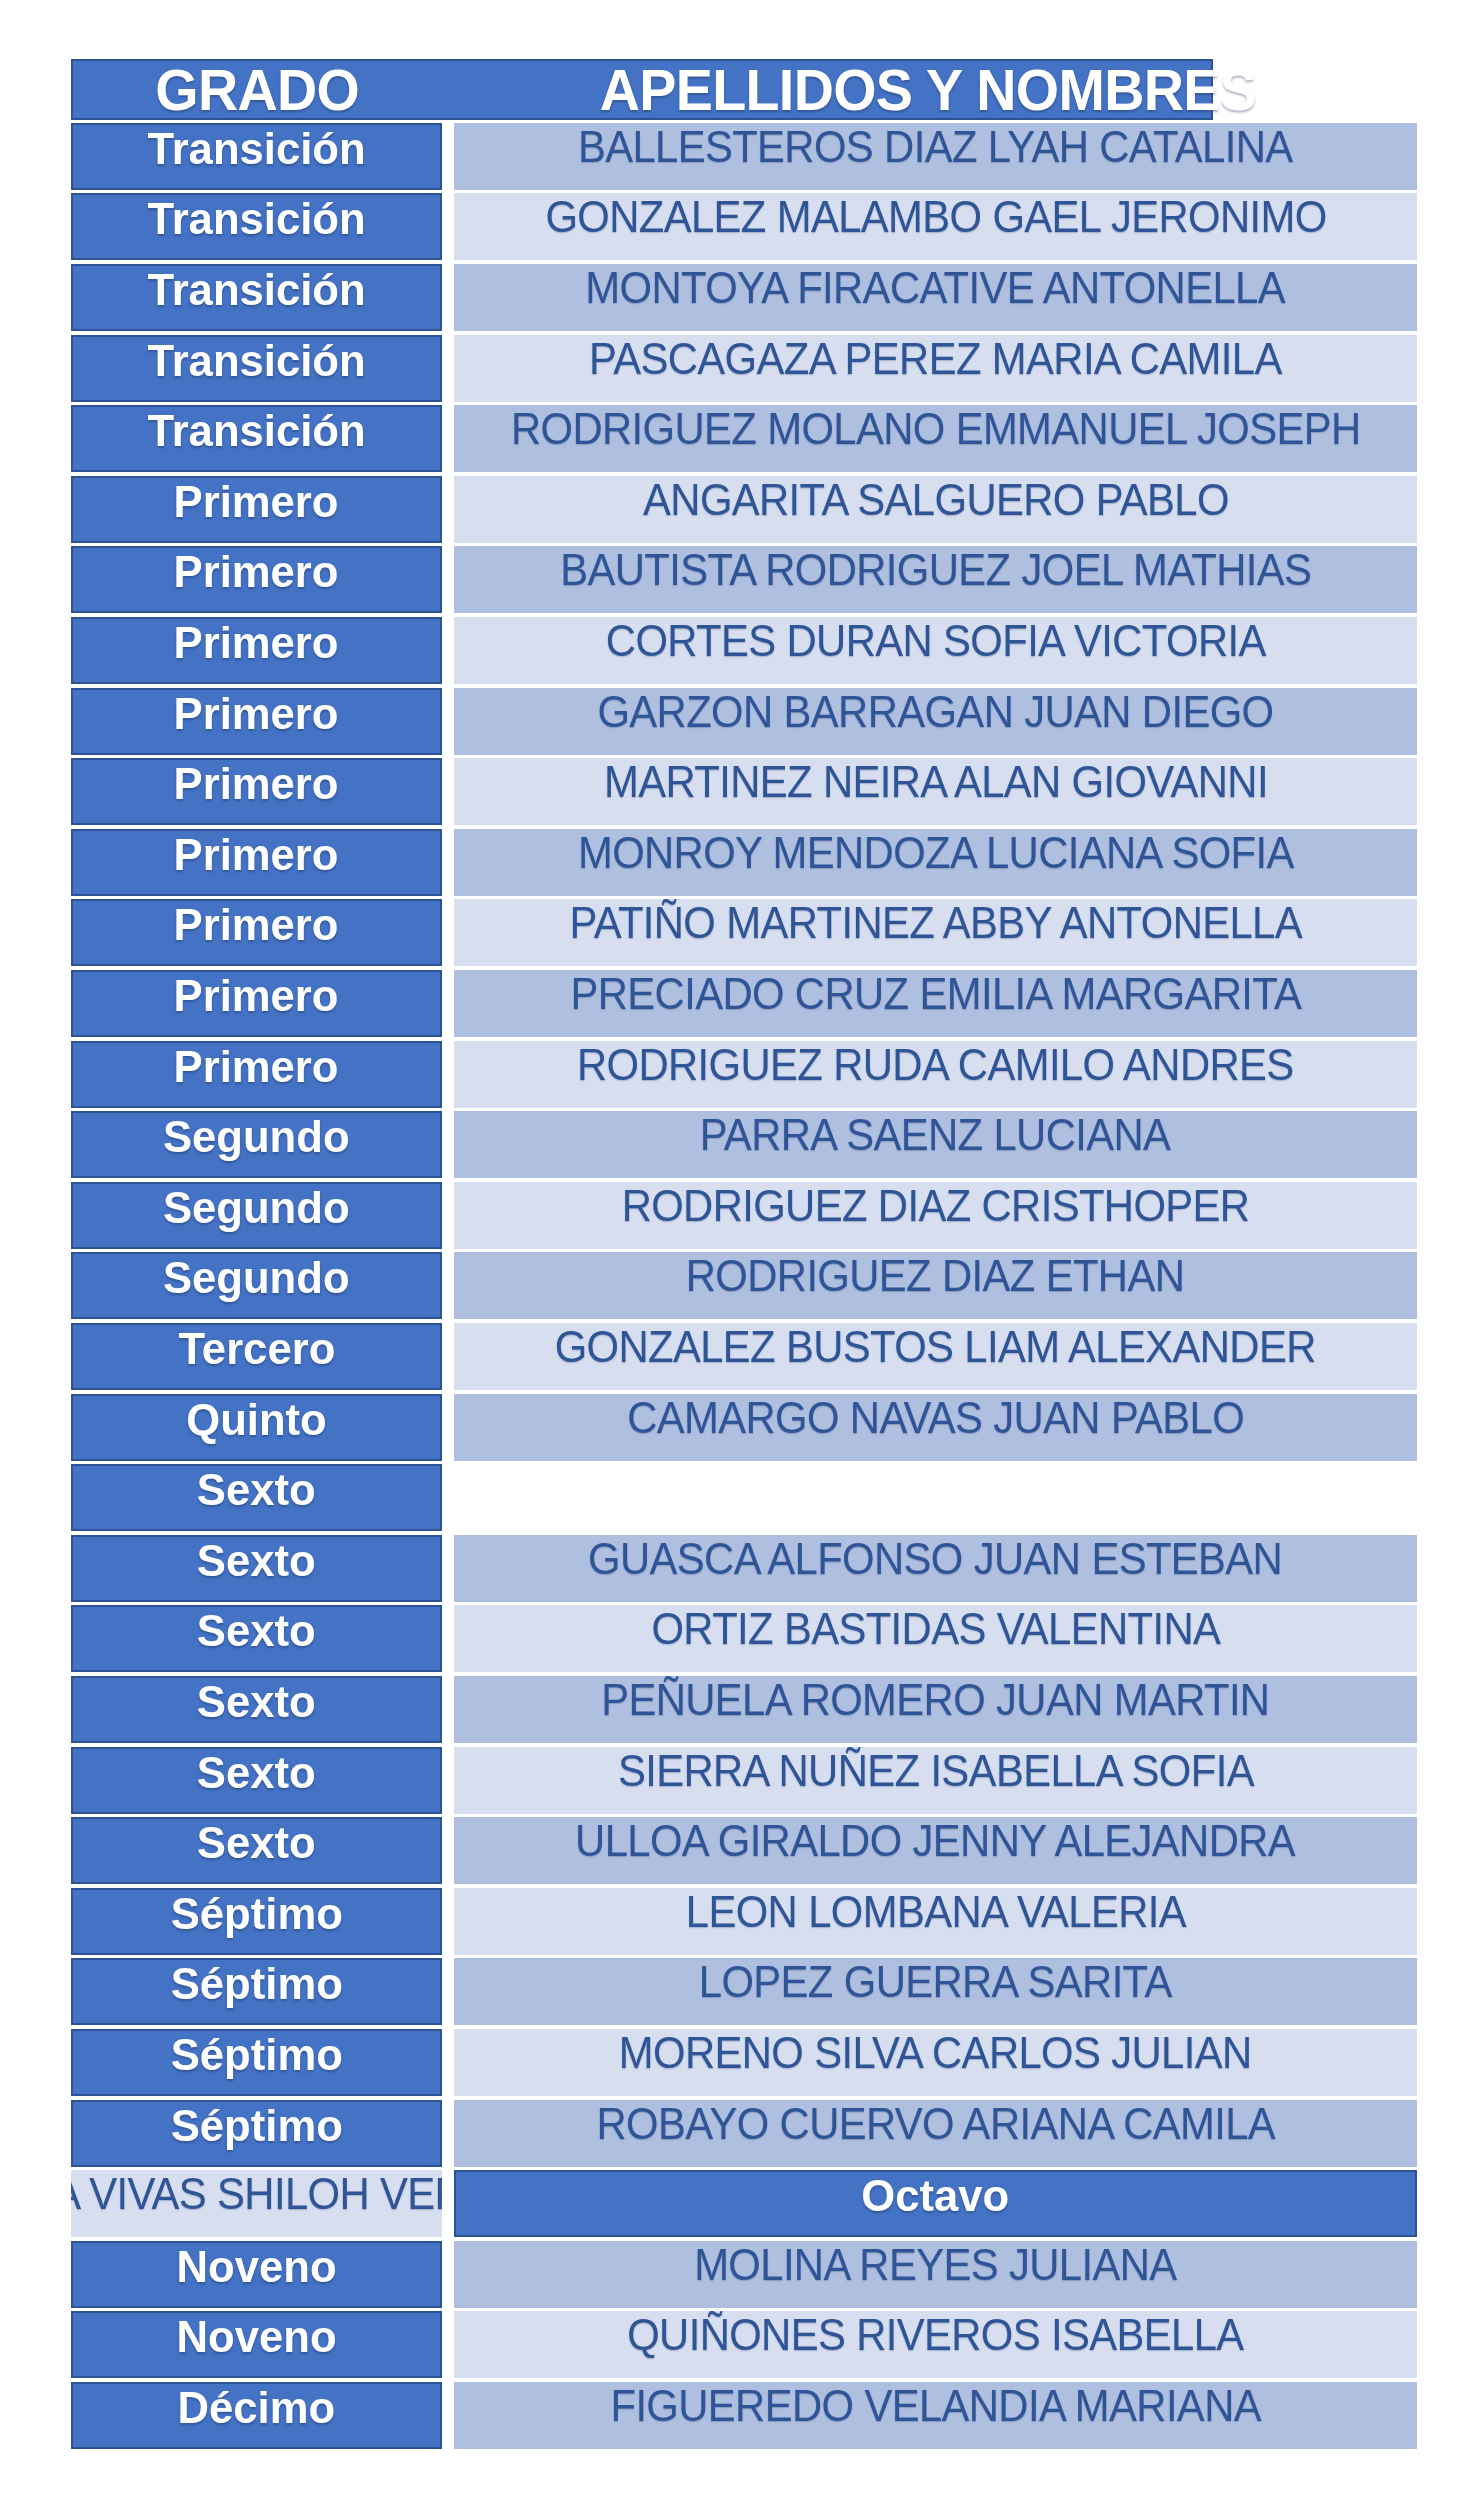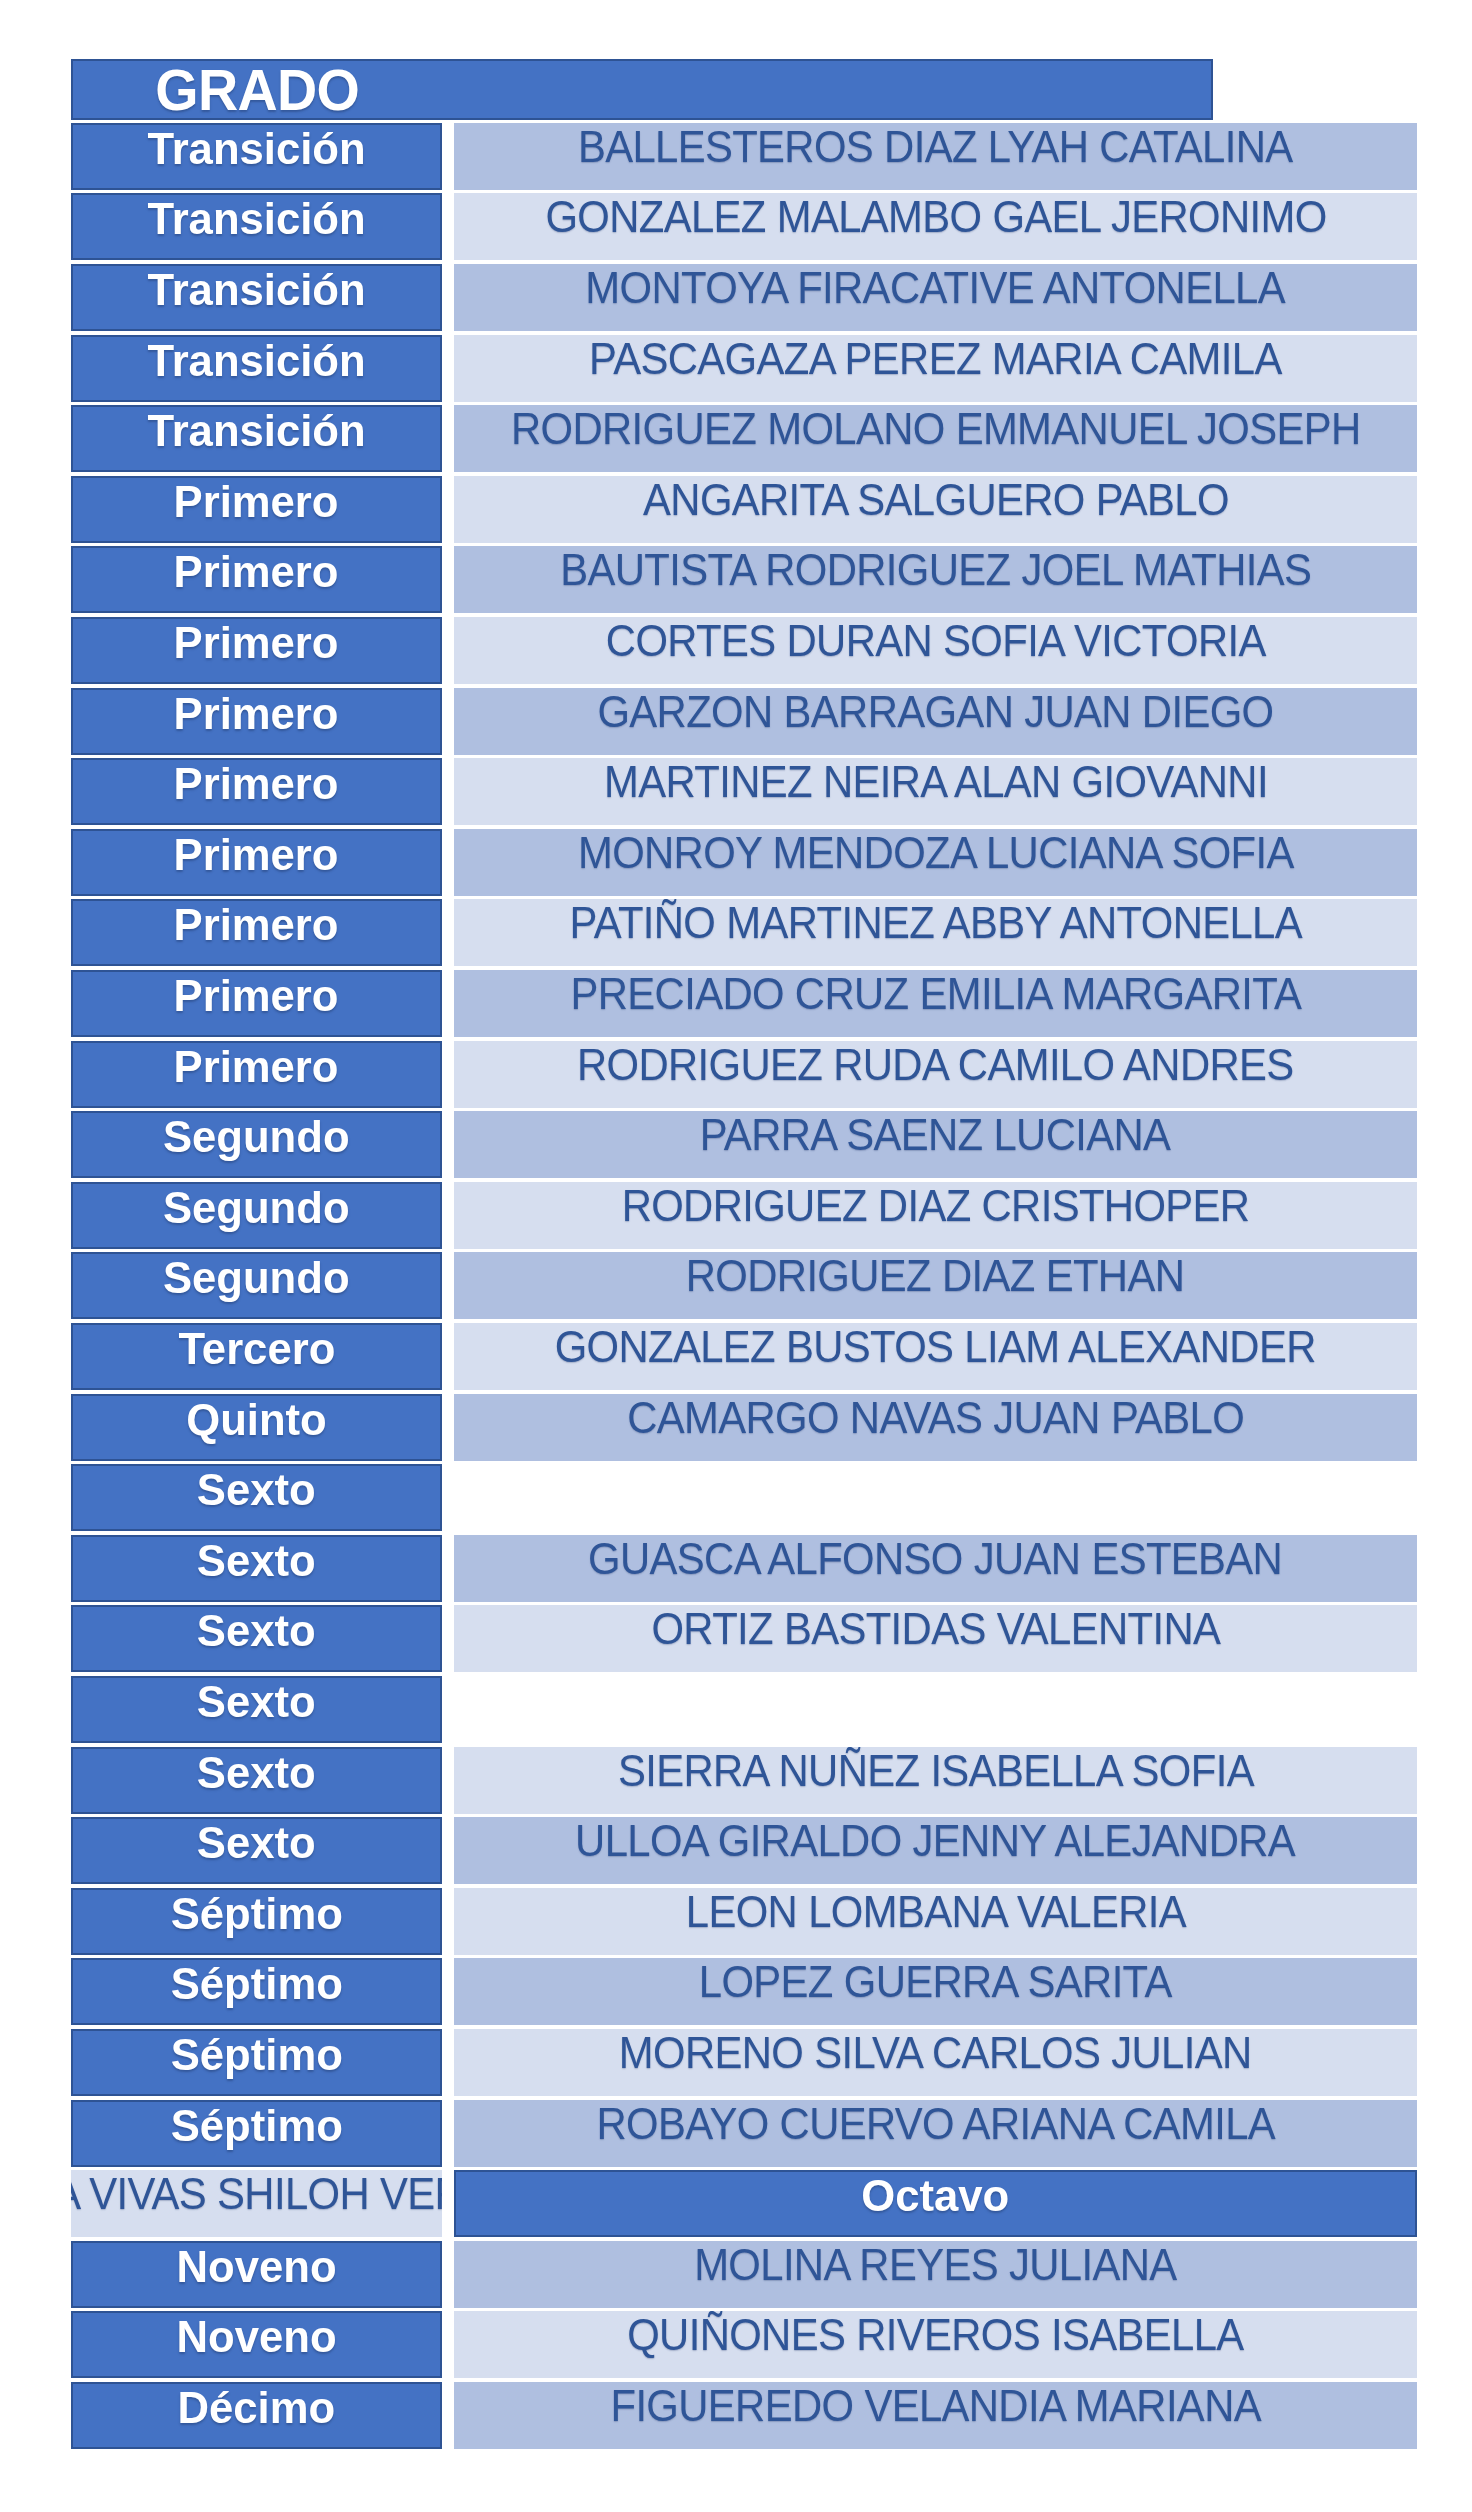--- a/index.html
+++ b/index.html
@@ -89,20 +89,23 @@
 </head>
 <body>
 
 <div class="page">
   <div class="grades-table">
 
     <div class="thead">
       <div class="hcell">
         <span class="htext">GRADO</span>
       </div>
+      <div class="hcell">
+        <span class="htext">APELLIDOS Y NOMBRES</span>
+      </div>
     </div>
 
     <div class="tbody">
 
         <div class="trow">
           <div class="cell gcell">
             <span class="gtext">Transición</span>
           </div>
           <div class="cell ncell">
             <span class="ntext">BALLESTEROS DIAZ LYAH CATALINA</span>
@@ -291,20 +294,23 @@
             <span class="gtext">Sexto</span>
           </div>
           <div class="cell ncell">
             <span class="ntext">ORTIZ BASTIDAS VALENTINA</span>
           </div>
         </div>
 
         <div class="trow">
           <div class="cell gcell">
             <span class="gtext">Sexto</span>
+          </div>
+          <div class="cell ncell">
+            <span class="ntext">PEÑUELA ROMERO JUAN MARTIN</span>
           </div>
         </div>
 
         <div class="trow">
           <div class="cell gcell">
             <span class="gtext">Sexto</span>
           </div>
           <div class="cell ncell">
             <span class="ntext">SIERRA NUÑEZ ISABELLA SOFIA</span>
           </div>

